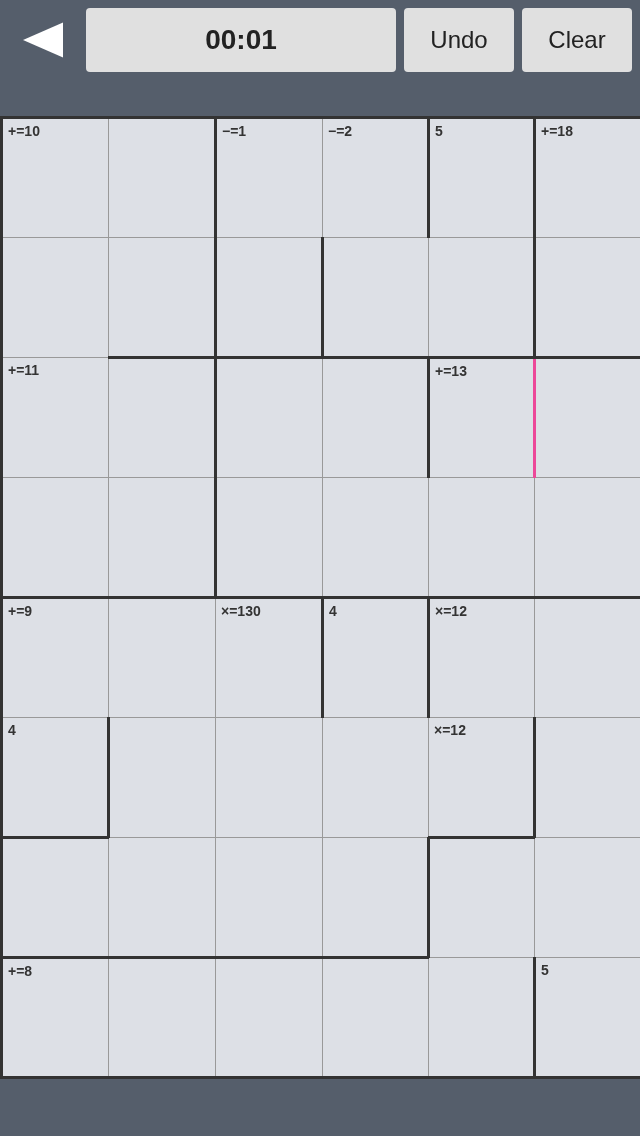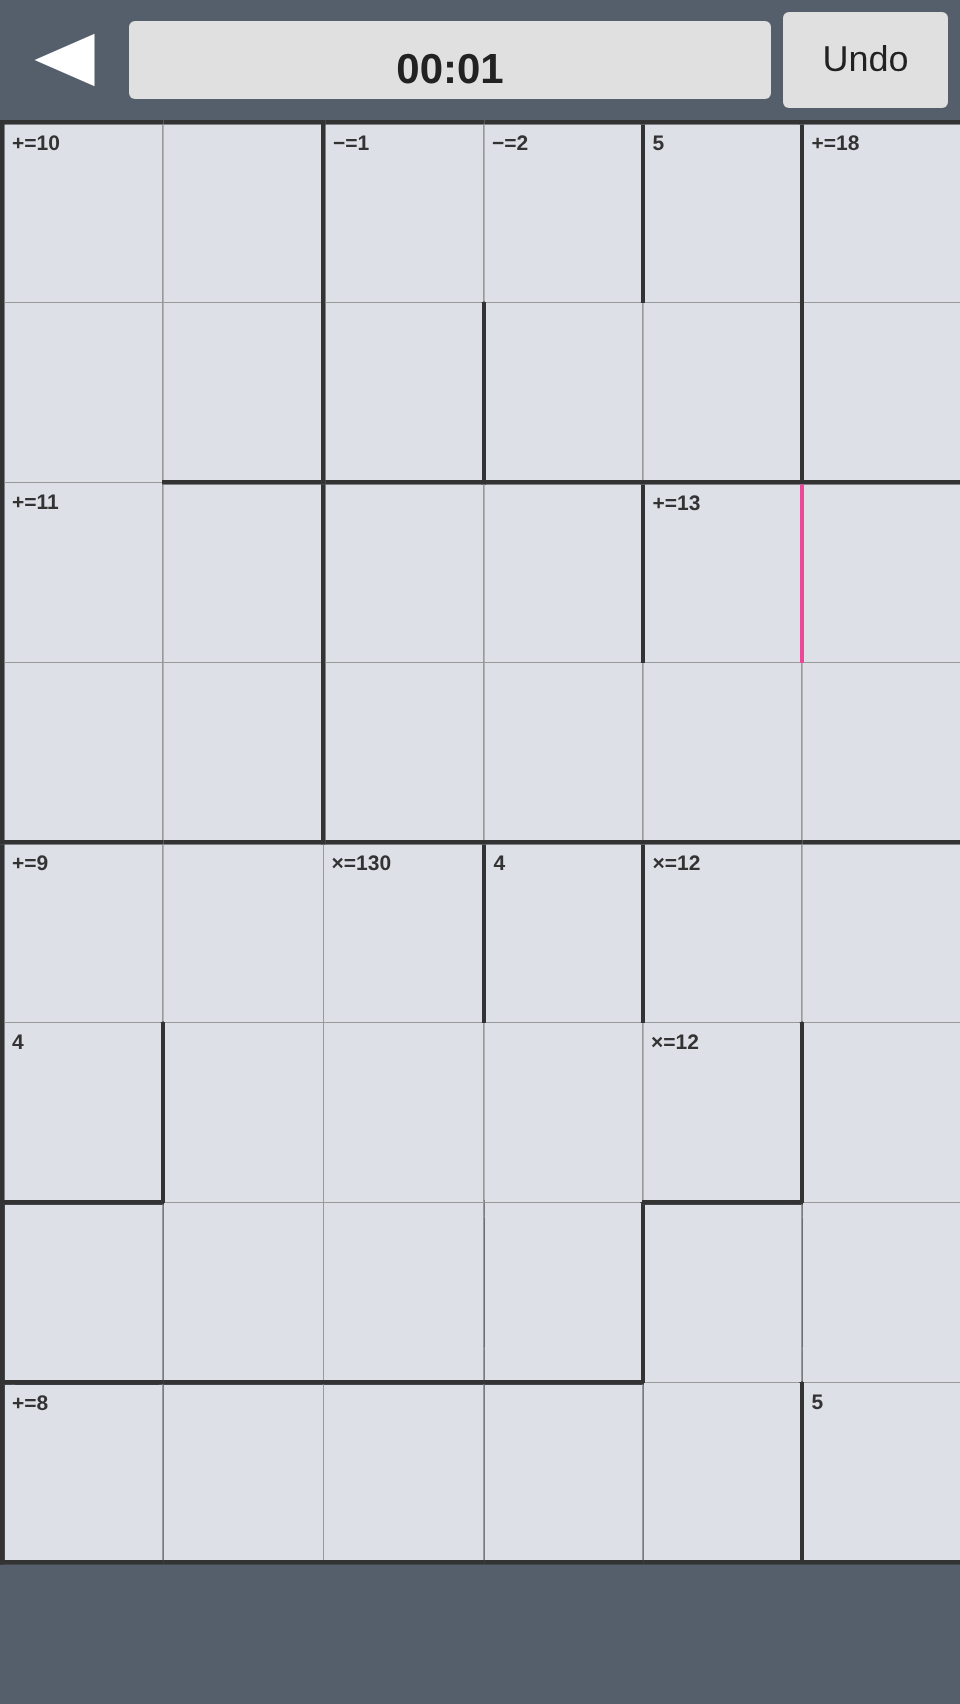--- a/index.html
+++ b/index.html
@@ -32,21 +32,21 @@
     }
     #back-btn svg {
       width: 50px;
       height: 50px;
       fill: white;
     }
     #timer-display {
       flex: 1;
       text-align: center;
       background: #e0e0e0;
-      height: 52px;
+      height: 64px;
       line-height: 64px;
       font-size: 28px;
       font-weight: bold;
       color: #222;
       border-radius: 4px;
     }
     .top-btn {
       width: 110px;
       height: 64px;
       background: #e0e0e0;
@@ -57,20 +57,21 @@
       color: #222;
       cursor: pointer;
     }
 
     
     #grid-area {
       background: #c8cdd5;
       width: 640px;
       height: 720px;
       position: relative;
+      margin-top: 36px;
     }
 
     
     .grid-table {
       width: 640px;
       height: 720px;
       border-collapse: collapse;
       table-layout: fixed;
       position: absolute;
       top: 0; left: 0;
@@ -136,20 +137,21 @@
 <body>
 
 <div id="top-bar">
   <button id="back-btn">
     <svg viewBox="0 0 100 100">
       <polygon points="90,15 10,50 90,85" fill="white"></polygon>
     </svg>
   </button>
   <div id="timer-display">00:01</div>
   <button class="top-btn">Undo</button>
+  <button class="top-btn">Clear</button>
 </div>
 
 <div id="grid-area">
   <table class="grid-table">
     <colgroup>
       <col style="width:107px">
       <col style="width:107px">
       <col style="width:107px">
       <col style="width:106px">
       <col style="width:106px">

